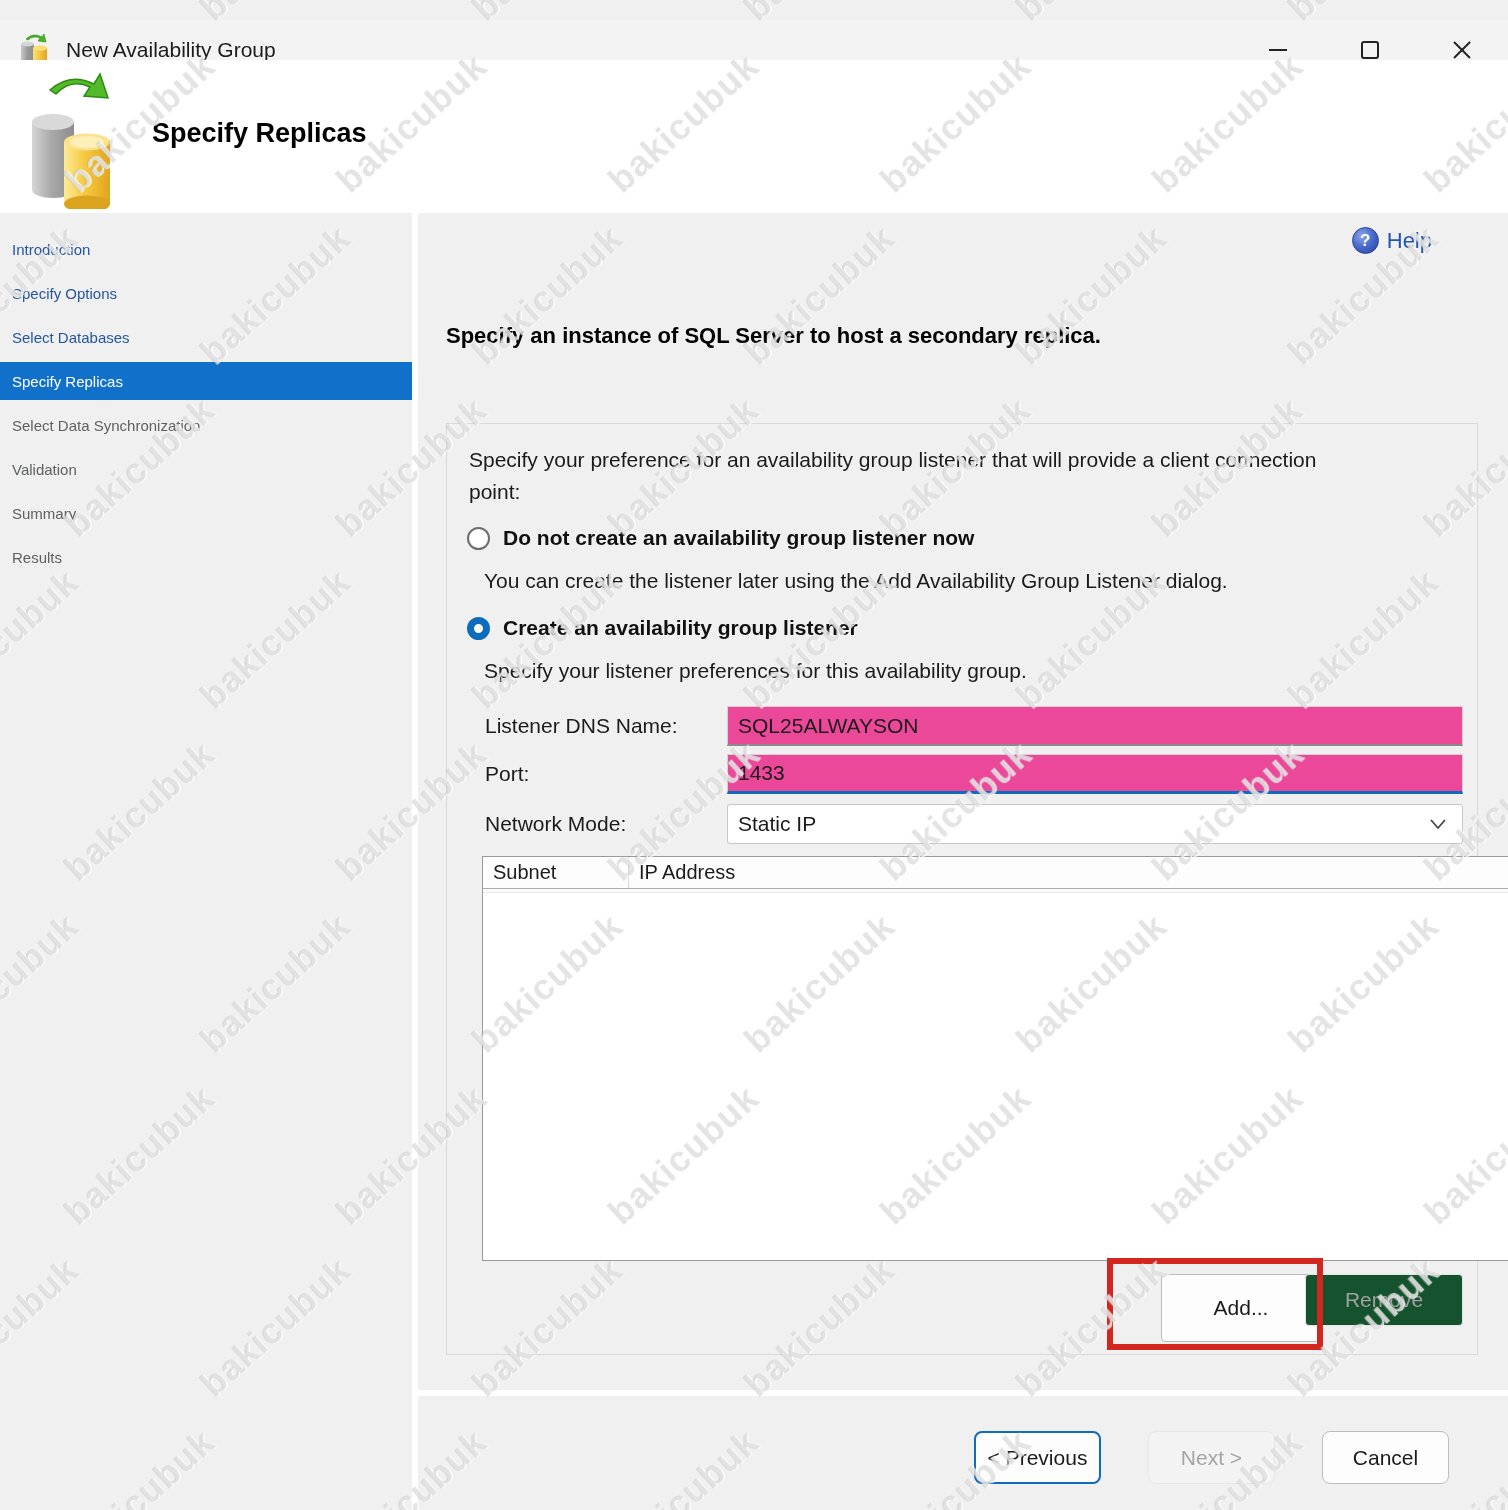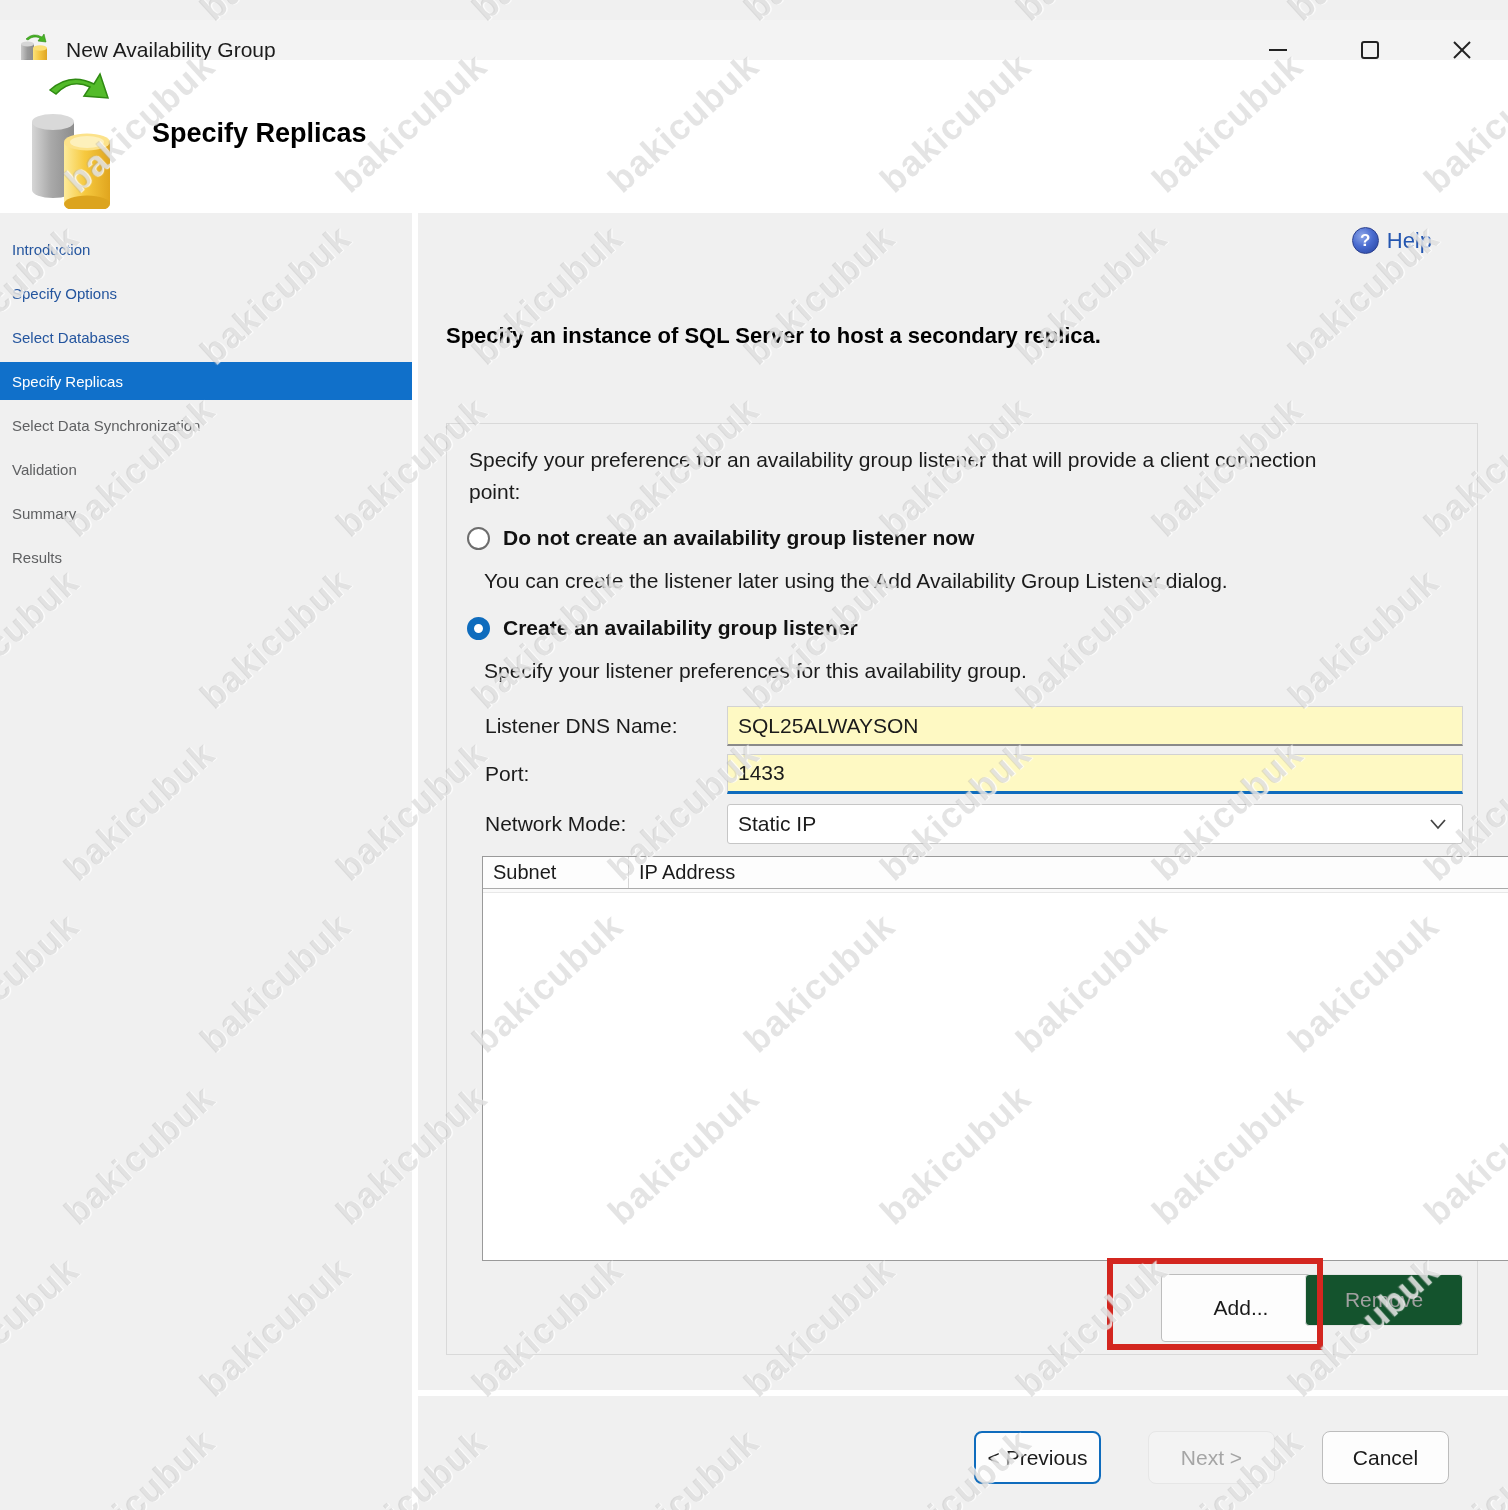--- a/index.html
+++ b/index.html
@@ -88,21 +88,21 @@
     border:2px solid #6d6d6d; background:#fff; flex:0 0 auto;
   }
   .radio-on {
     width:23px; height:23px; border-radius:50%;
     border:7px solid #0f6cbd; background:#fff; flex:0 0 auto;
   }
   .radio-desc { position:absolute; left:37px; font-size:21px; color:#1b1b1b; }
   .fld-label { position:absolute; left:38px; font-size:21px; color:#1b1b1b; }
   .txt-input {
     position:absolute; left:280px; width:736px; height:40px;
-    background:#fef9c3; border:1px solid #d2d2d2; border-bottom:2px solid #8a8a8a;
+    background:#ec4899; border:1px solid #d2d2d2; border-bottom:2px solid #8a8a8a;
     font-size:21px; color:#1b1b1b; padding:0 10px;
     font-family:"Liberation Sans","DejaVu Sans",sans-serif;
   }
   .txt-input.focused { border-bottom:3px solid #0f6cbd; }
   .dropdown {
     position:absolute; left:280px; width:736px; height:40px;
     background:#fff; border:1px solid #c6c6c6; border-radius:3px;
     display:flex; align-items:center; padding:0 10px;
     font-size:21px; color:#1b1b1b;
   }

